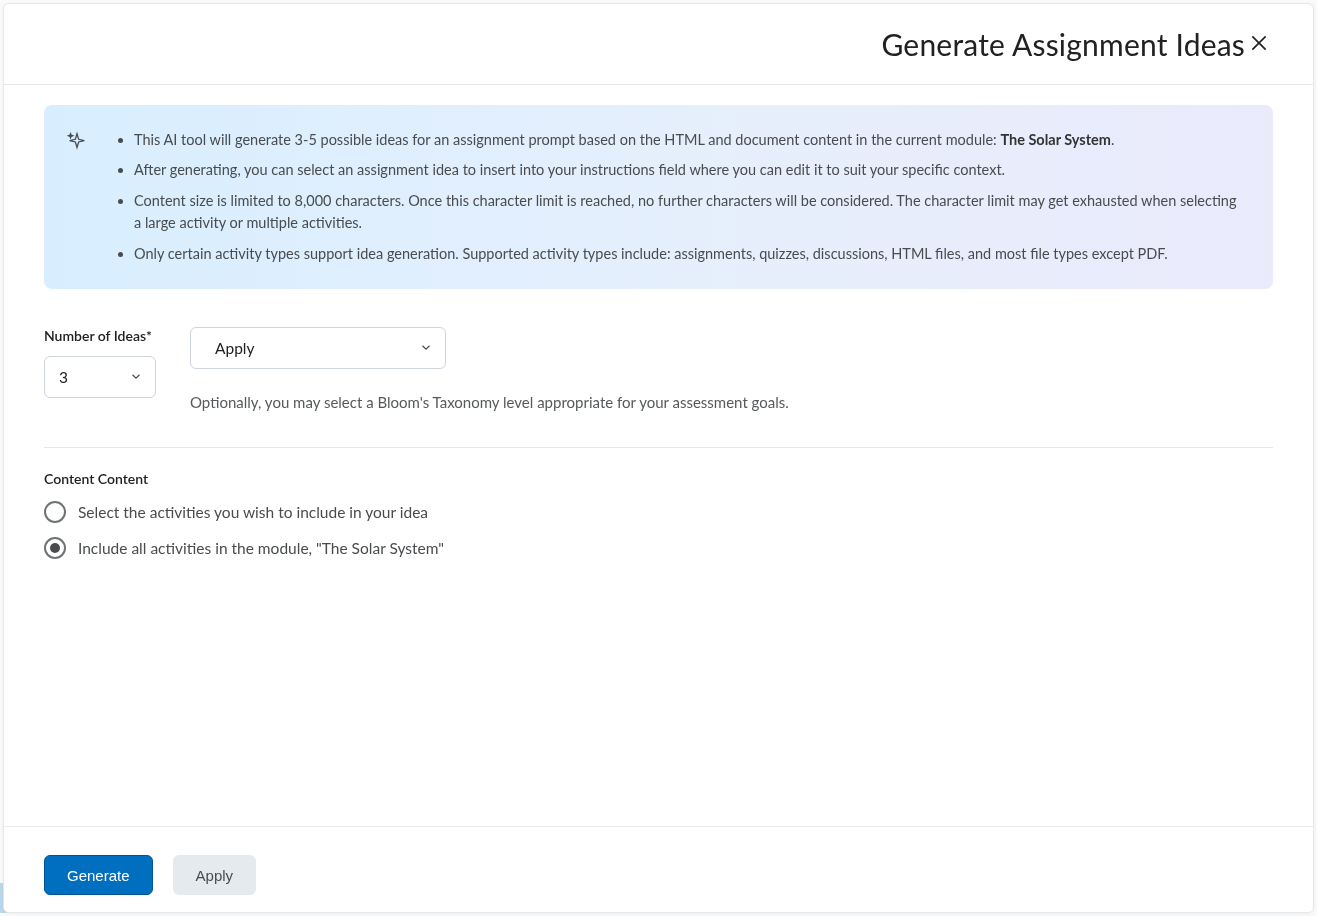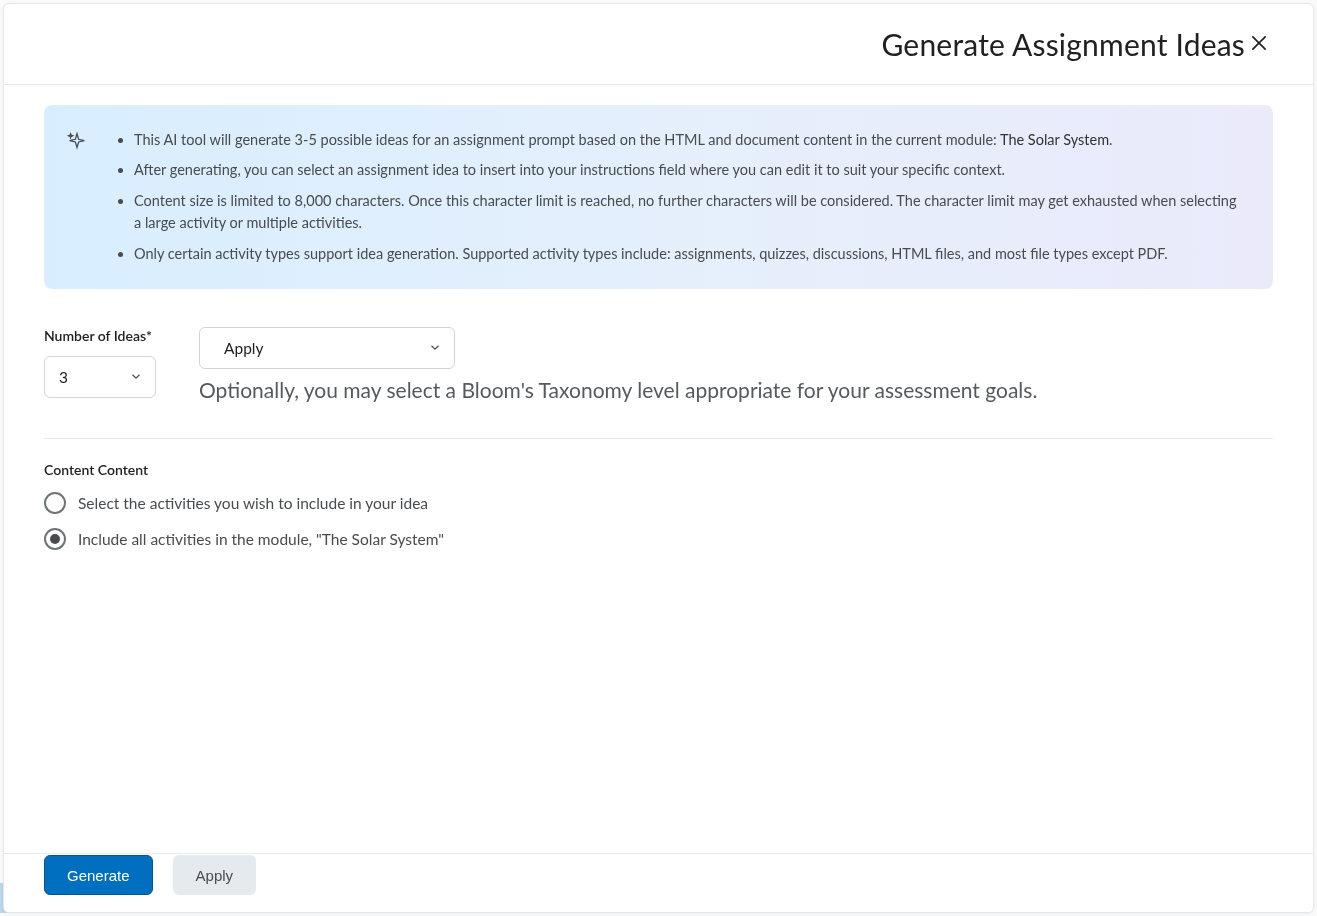--- a/index.html
+++ b/index.html
@@ -61,53 +61,53 @@
     display:flex;gap:28px;align-items:flex-start;
     background:linear-gradient(90deg,#d8eeff 0%, #e6effc 55%, #eaeafb 100%);
     border-radius:8px;padding:24px 30px 24px 22px;
     font-size:14.5px;line-height:1.55;color:#494c4e;
   }
   .info-icon{flex:0 0 auto;margin-top:2px;}
   .info-icon svg{width:22px;height:22px;stroke:#494c4e;fill:none;stroke-width:1.4;}
   .info-list{margin:0;padding-left:18px;}
   .info-list li{margin:0 0 8px 0;}
   .info-list li:last-child{margin-bottom:0;}
-  .bold{font-weight:400;color:#333;}
-  
-  .form-row{display:flex;gap:43px;margin:38px 0 6px 0;align-items:flex-start;}
+  .bold{font-weight:700;color:#333;}
+  
+  .form-row{display:flex;gap:34px;margin:38px 0 6px 0;align-items:flex-start;}
   .field-group{display:flex;flex-direction:column;}
   .field-label{font-size:14px;font-weight:600;color:var(--text-dark);margin-bottom:12px;}
   .select-wrap{
     position:relative;display:flex;align-items:center;
     border:1px solid var(--border-light);border-radius:6px;
     background:#fff;height:42px;
   }
   .select-wrap.sm{width:112px;padding:0 14px;}
   .select-wrap.md{width:256px;padding:0 24px;}
   .select-value{font-size:15.5px;color:var(--text-dark);}
   .chev{position:absolute;right:12px;top:50%;transform:translateY(-50%);}
   .chev svg{width:14px;height:14px;stroke:#494c4e;stroke-width:2;fill:none;}
-  .helper-text{font-size:21px;color:var(--text-muted);margin-top:8px;}
+  .helper-text{font-size:15px;color:var(--text-muted);margin-top:24px;}
   .divider{height:1px;background:var(--border-lighter);margin:36px 0 22px 0;}
   
   .section-label{font-size:14px;font-weight:600;color:var(--text-dark);margin:0 0 14px 0;}
   .radio-group{display:flex;flex-direction:column;gap:14px;margin-top:6px;}
   .radio-option{display:flex;align-items:center;gap:12px;cursor:pointer;}
   .radio-circle{
     width:22px;height:22px;border:2px solid #6e7376;border-radius:50%;
     display:flex;align-items:center;justify-content:center;flex:0 0 auto;
   }
   .radio-circle.selected::after{
     content:"";width:10px;height:10px;border-radius:50%;background:#494c4e;
   }
   .radio-label{font-size:15.5px;color:var(--text-medium);}
   
   .dialog-footer{
     border-top:1px solid var(--footer-border);
-    padding:1px 40px 17px 40px;display:flex;gap:20px;align-items:center;
+    padding:28px 40px 17px 40px;display:flex;gap:20px;align-items:center;
     background:#fff;
   }
   .btn{
     height:40px;border-radius:6px;font-size:15px;font-weight:500;
     display:inline-flex;align-items:center;justify-content:center;
     padding:0 22px;cursor:pointer;border:1px solid transparent;
   }
   .btn-primary{background:var(--primary);color:#fff;border-color:var(--primary-border);}
   .btn-secondary{background:var(--grey-btn-bg);color:var(--text-medium);}
 </style>

